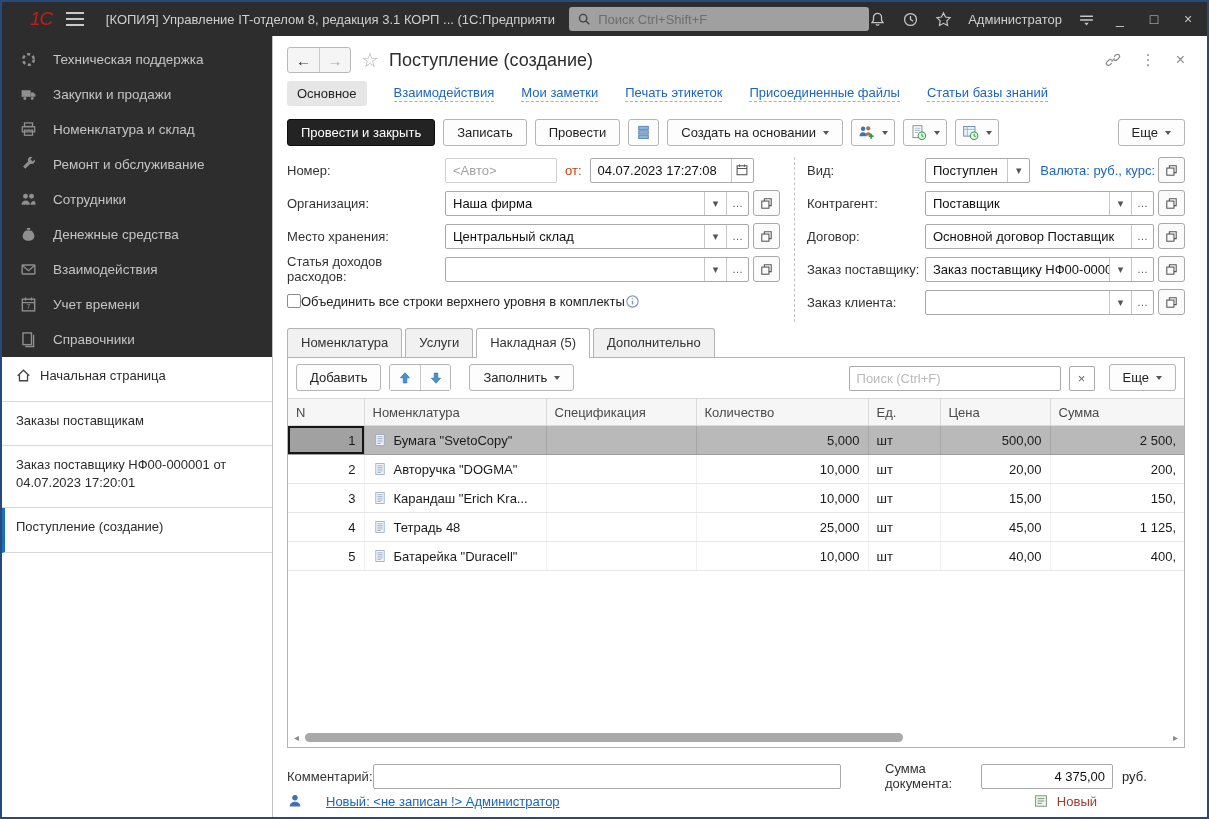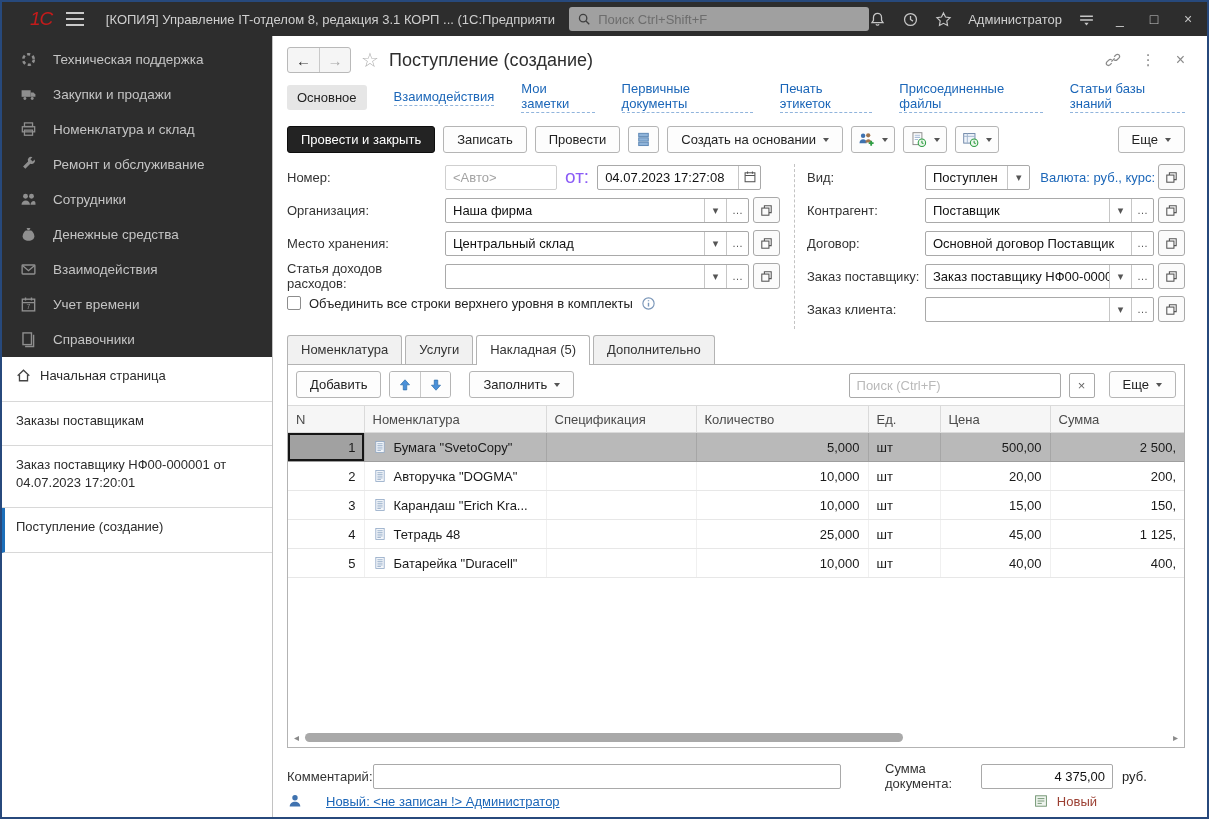--- a/index.html
+++ b/index.html
@@ -69,22 +69,22 @@
   .form-right .flabel{width:118px;}
   .field{display:flex;align-items:center;border:1px solid #a9a9a9;border-radius:2px;height:25px;background:#fff;min-width:0;}
   .field .val{padding:0 7px;flex:1;white-space:nowrap;overflow:hidden;font-size:13px;color:#111;}
   .field input{border:none;outline:none;width:100%;height:100%;padding:0 7px;font:inherit;color:#111;background:transparent;}
   .field input::placeholder{color:#a3a3a3;}
   .field .seg{width:22px;border-left:1px solid #c6c6c6;align-self:stretch;display:flex;align-items:center;justify-content:center;color:#555;font-size:11px;cursor:pointer;flex:none;}
   .field.grow{flex:1;}
   .field.disabled{border-color:#cfcfcf;}
   .btn-open{width:27px;height:26px;border:1px solid #a9a9a9;border-radius:3px;margin-left:4px;display:flex;align-items:center;justify-content:center;background:#fbfbfb;flex:none;cursor:pointer;}
   .btn-open .mi{width:13px;height:13px;color:#555;}
-  .lbl-sm{margin:0 8px;font-size:19px;color:#8b5cf6;flex:none;}
-  .chk-row{display:flex;gap:8px;height:24px;margin-top:3px;}
+  .lbl-sm{margin:0 8px;font-size:13px;color:#c2410c;flex:none;}
+  .chk-row{display:flex;align-items:center;height:24px;margin-top:3px;}
   .checkbox{width:14px;height:14px;border:1px solid #8d8d8d;border-radius:2px;background:#fff;flex:none;cursor:pointer;}
   .link{color:#1b66b8;cursor:pointer;}
   .cur-link{margin-left:10px;white-space:nowrap;overflow:hidden;}
 
   
   .sheet-tabs{display:flex;gap:3px;margin-top:4px;flex:none;position:relative;z-index:2;}
   .stab{border:1px solid #b3b3b3;border-bottom:none;border-radius:3px 3px 0 0;background:#f1f1f1;padding:6px 13px 7px;font-size:13px;color:#333;cursor:pointer;}
   .stab.active{background:#fff;margin-bottom:-1px;padding-bottom:8px;}
   .panel{border:1px solid #b3b3b3;flex:1;display:flex;flex-direction:column;min-height:0;}
   .panel-toolbar{display:flex;align-items:flex-end;gap:8px;padding:6px 8px 7px;flex:none;}
@@ -393,21 +393,20 @@
             </svg>
           <span class="hdr-dots">⋮</span>
           <span class="hdr-close">×</span>
         </div>
       </div>
 
       <div class="nav-tabs">
         <span class="nav-tab active">Основное</span>
         <span class="nav-tab link">Взаимодействия</span>
         <span class="nav-tab link">Мои заметки</span>
-        <span class="nav-tab link">Первичные документы</span>
         <span class="nav-tab link">Печать этикеток</span>
         <span class="nav-tab link">Присоединенные файлы</span>
         <span class="nav-tab link">Статьи базы знаний</span>
       </div>
 
       <div class="cmdbar">
         <button class="btn primary">Провести и закрыть</button>
         <button class="btn">Записать</button>
         <button class="btn">Провести</button>
         <button class="btn icon-btn">

